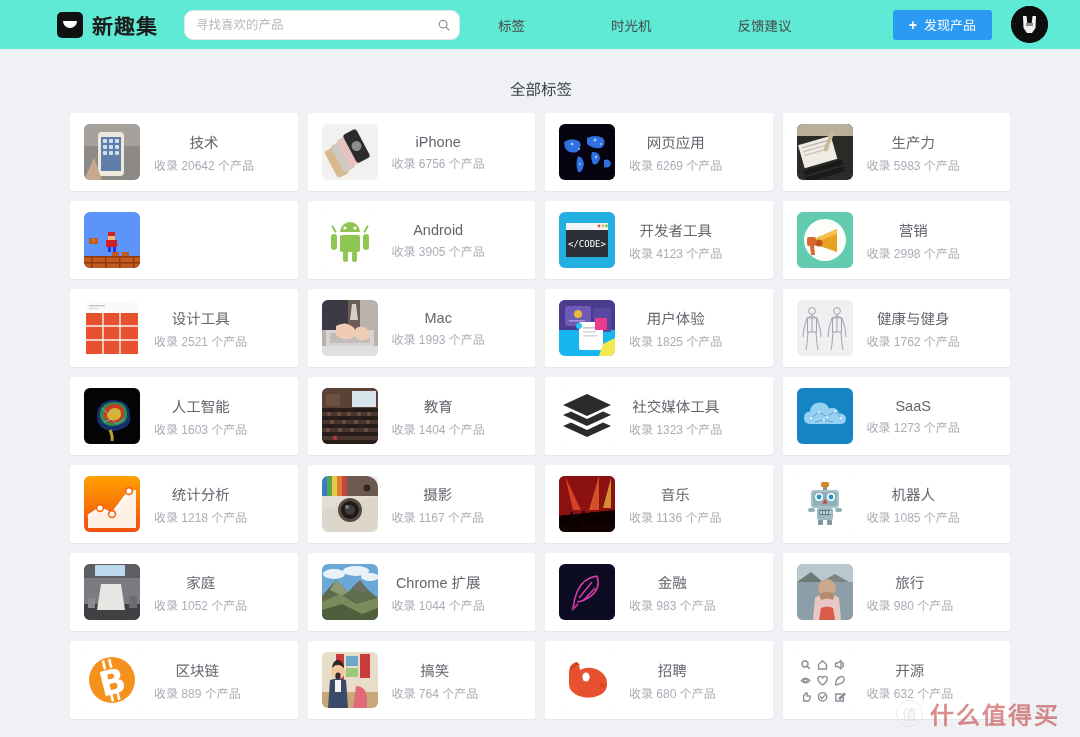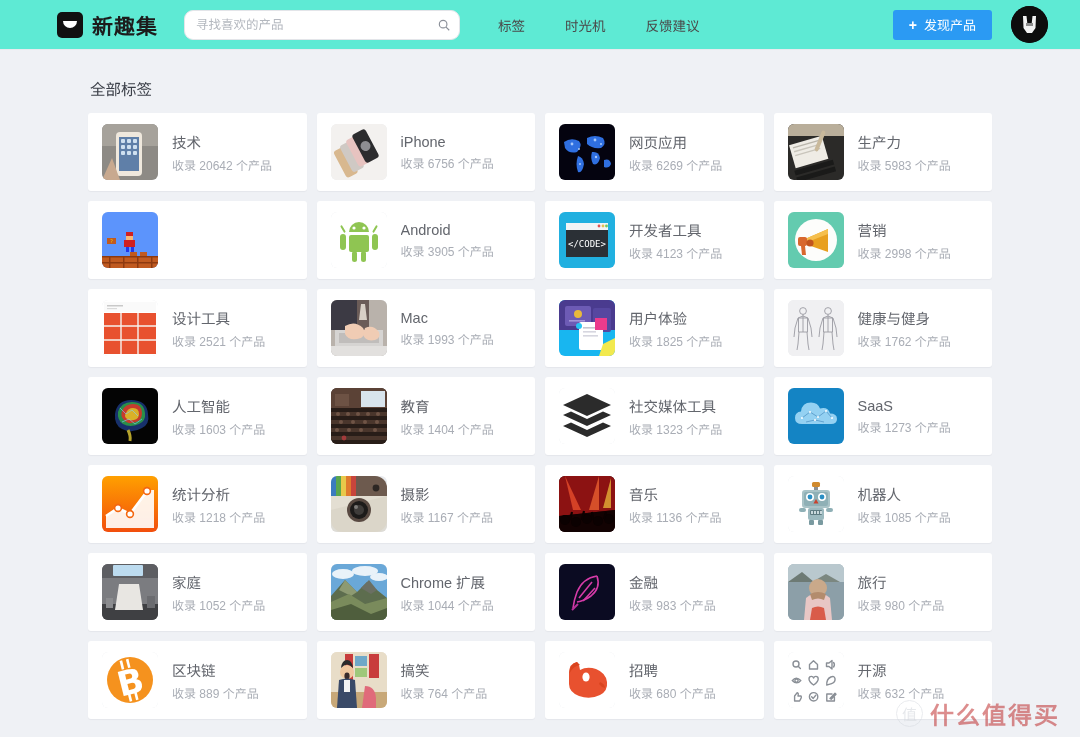--- a/index.html
+++ b/index.html
@@ -95,20 +95,21 @@
     height: 14px;
     color: #8b9099;
     display: block;
   }
 
   .nav {
     display: flex;
     align-items: center;
     margin-left: 38px;
     flex: none;
+    gap: 46px;
   }
   .nav-link {
     font-size: 13.5px;
     color: #4a4a4a;
     text-decoration: none;
     margin-right: 40px;
     white-space: nowrap;
     cursor: pointer;
   }
   .nav-link:last-child { margin-right: 0; }
@@ -148,21 +149,22 @@
     background: #0d0d0d;
     margin-left: 19px;
     flex: none;
     position: relative;
     overflow: hidden;
   }
   .avatar svg { position: absolute; left: 0; top: 0; }
 
   
   .main {
-    padding: 0 88px;
+    padding: 0 70px;
+    text-align: center;
   }
 
   .page-title {
     font-size: 15.5px;
     color: #3c4049;
     padding: 27px 0 14px 2px;
     font-weight: 400;
   }
 
   .tag-grid {

